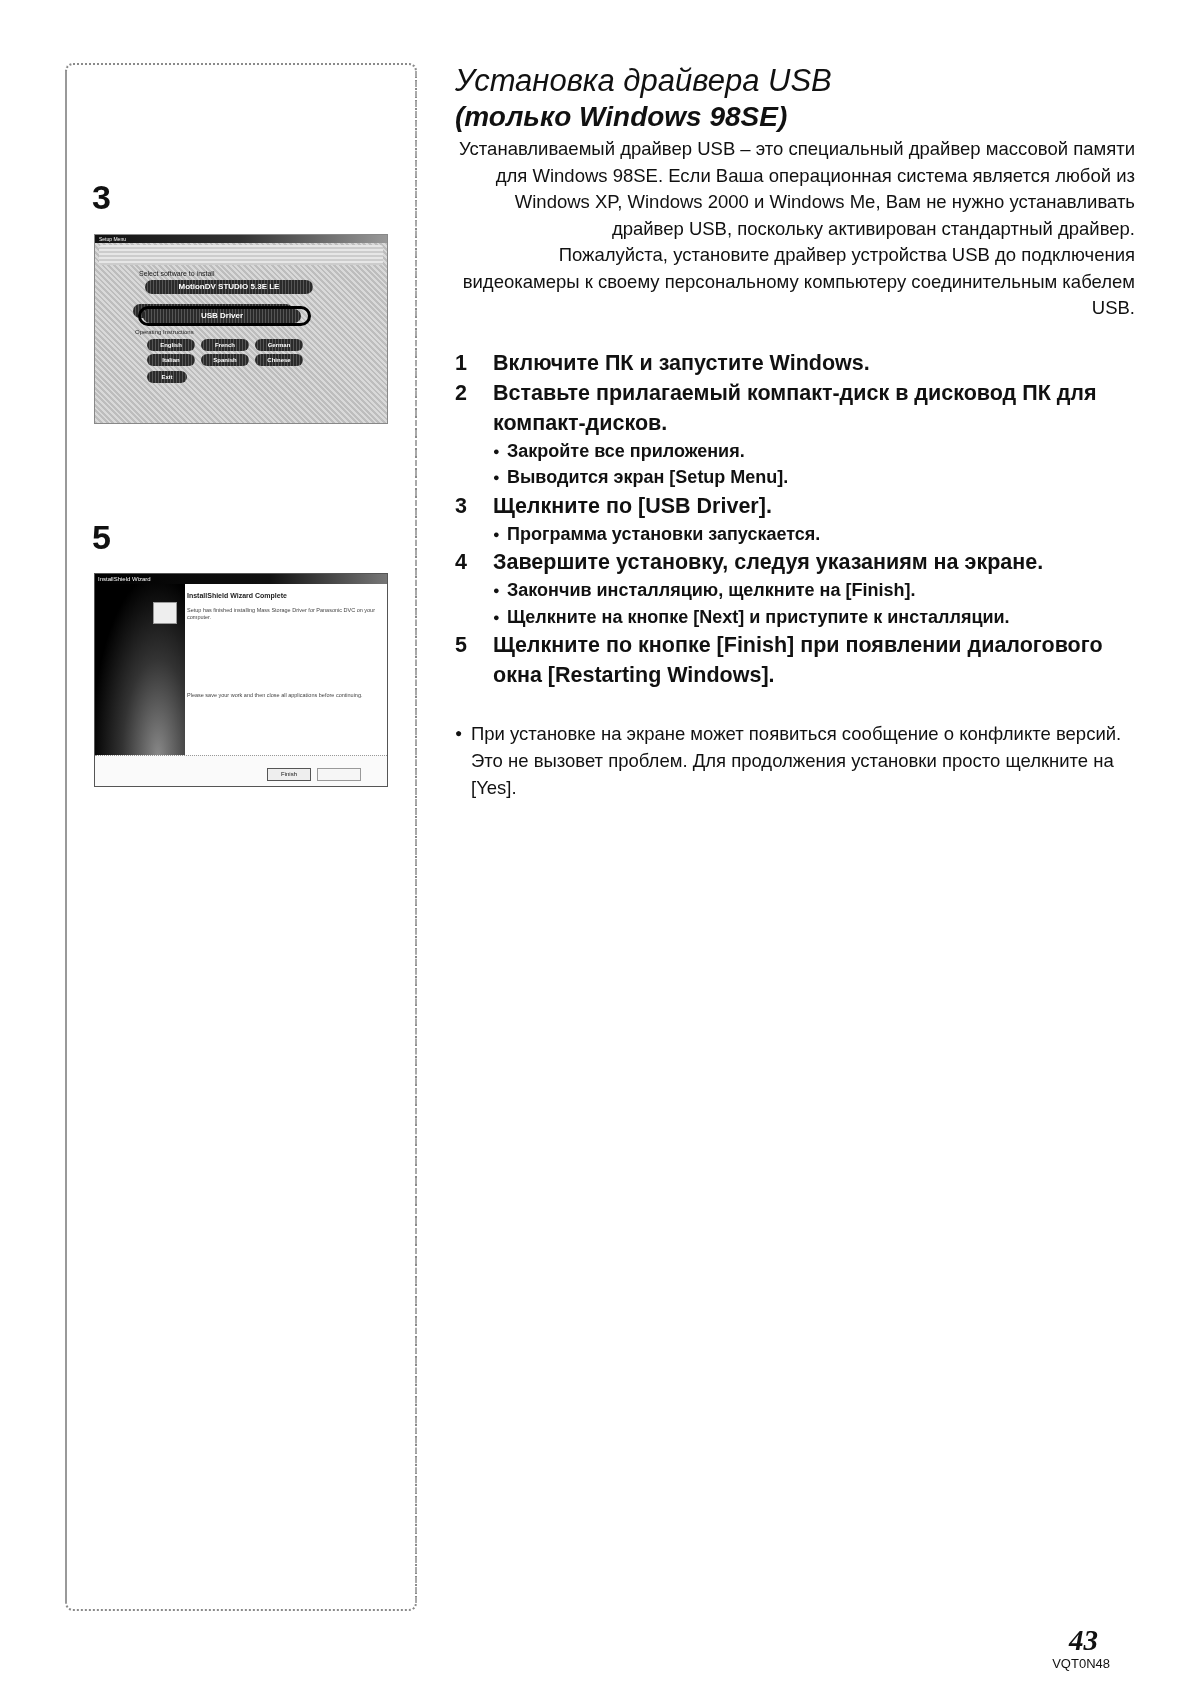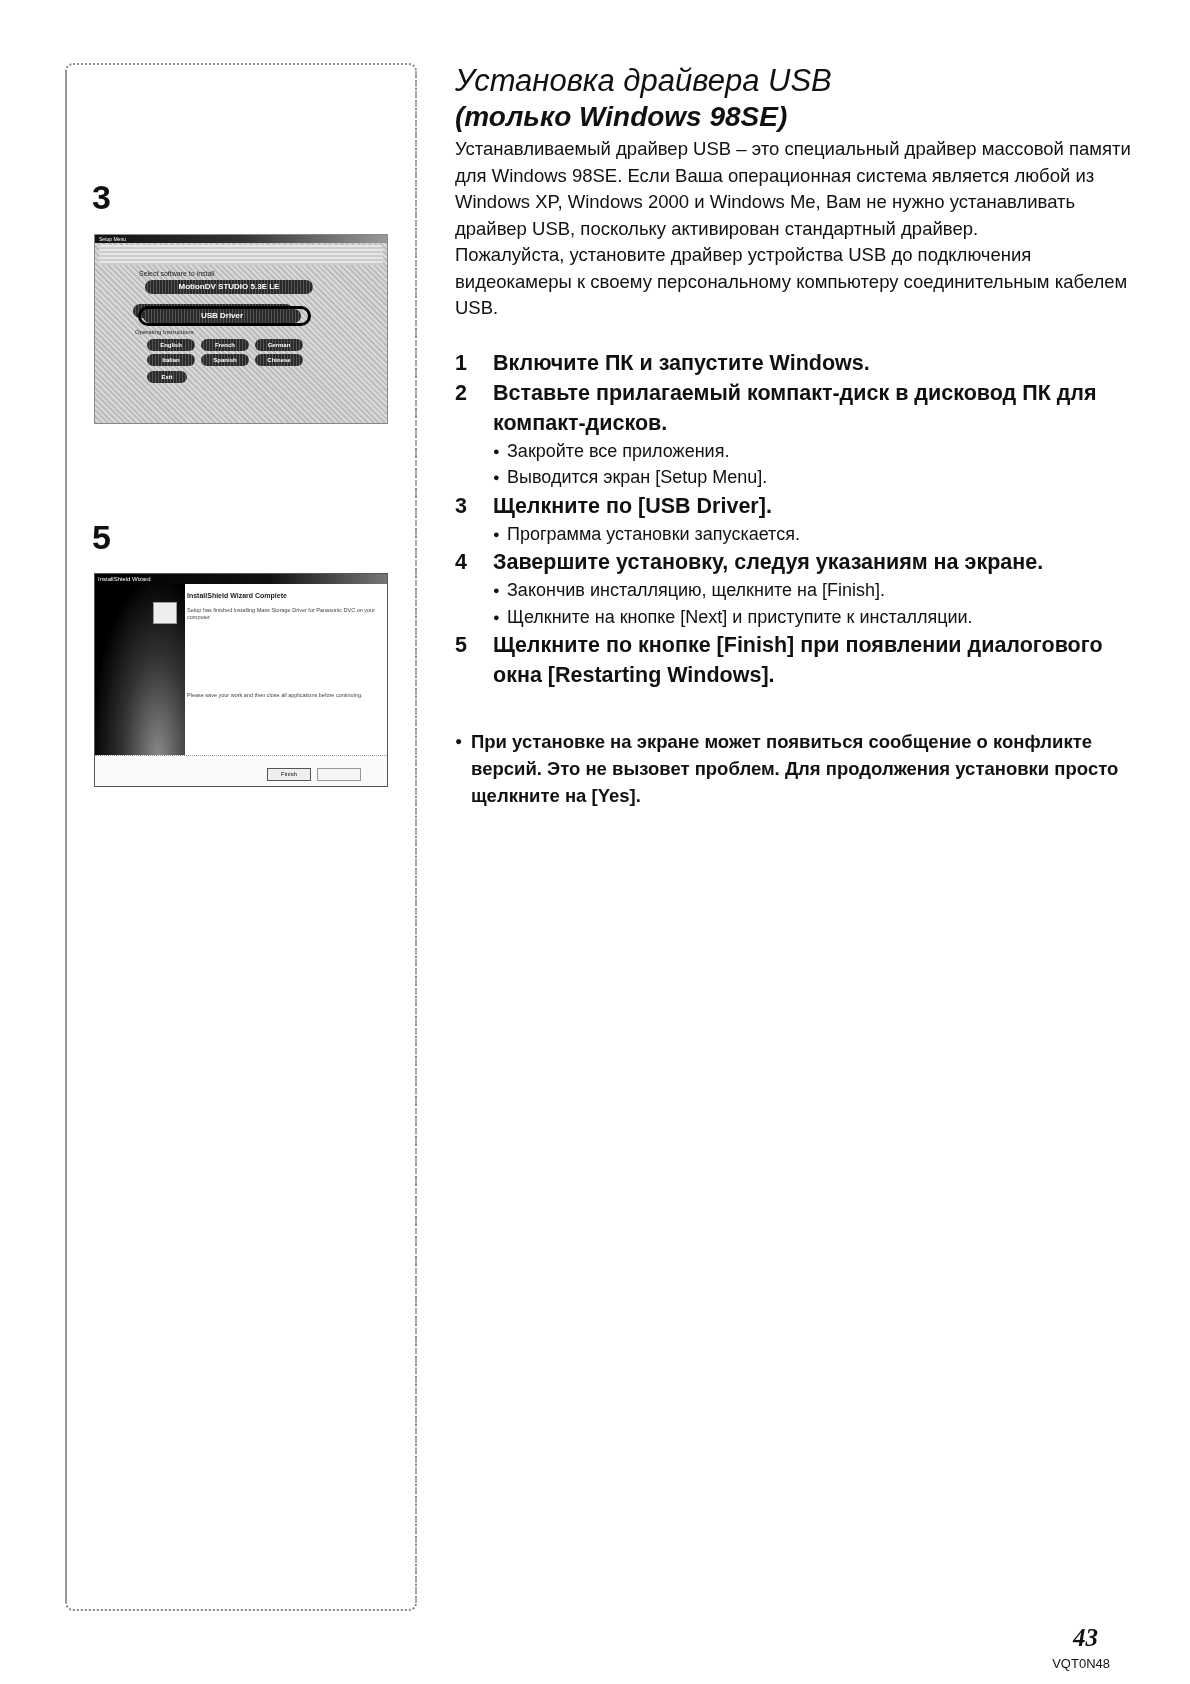--- a/index.html
+++ b/index.html
@@ -43,35 +43,35 @@
   .shot5 .h { font-size: 7px; font-weight: bold; margin-top: 8px; color: #222; }
   .shot5 .p { font-size: 5.5px; color: #444; margin-top: 8px; line-height: 7px; }
   .shot5 .p2 { font-size: 5.5px; color: #444; position: absolute; top: 108px; line-height: 7px; }
   .shot5 .footer { position: absolute; left: 0; right: 0; bottom: 0; height: 30px; border-top: 1px dotted #999; background: #fafafa; }
   .shot5 .btn { position: absolute; top: 12px; height: 11px; border: 1px solid #555; font-size: 6px; text-align: center; line-height: 11px; background: #eee; }
 
   
   .main { position: absolute; left: 455px; top: 62px; width: 680px; }
   .title { font-size: 31px; font-weight: normal; font-style: italic; margin: 0; line-height: 38px; }
   .subtitle { font-size: 28px; font-weight: bold; font-style: italic; margin: 0; line-height: 34px; }
-  .intro { font-size: 18.5px; line-height: 26.5px; margin: 2px 0 0 0; }
+  .intro { font-size: 18.5px; line-height: 26.5px; margin: 2px 0 0 0; text-align: right; }
   .intro p { margin: 0; }
 
   .steps { margin-top: 26px; }
   .step { display: flex; font-weight: bold; font-size: 21.5px; line-height: 30px; }
   .step .n { width: 38px; flex: none; }
   .step .t { flex: 1; }
   .bullets { margin: 0 0 0 38px; padding: 0; list-style: none; font-size: 18px; line-height: 26.5px; }
-  .bullets li { padding-left: 14px; position: relative; }
+  .bullets li { padding-left: 14px; position: relative; font-weight: bold; }
   .bullets li::before { content: "\25CF"; position: absolute; left: 0; top: 0; font-size: 11px; }
 
-  .note { margin-top: 38px; font-size: 18.5px; line-height: 27px; padding-left: 16px; position: relative; font-weight: bold; }
+  .note { margin-top: 30px; font-size: 18.5px; line-height: 27px; padding-left: 16px; position: relative; }
   .note::before { content: "\25CF"; position: absolute; left: 0; top: 0; font-size: 12px; }
 
-  .page-num { position: absolute; right: 92px; top: 1624px; font-family: "Liberation Serif", serif; font-weight: bold; font-style: italic; font-size: 25px; }
+  .page-num { position: absolute; right: 92px; top: 1624px; font-family: "Liberation Serif", serif; font-weight: bold; font-style: italic; font-size: 29px; }
   .doc-code { position: absolute; right: 80px; top: 1656px; font-size: 13px; }
 </style>
 </head>
 <body>
 
 <div class="sidebar-frame"></div>
 
 <div class="step-num" style="left:92px; top:180px;">3</div>
 
 <div class="shot3">

